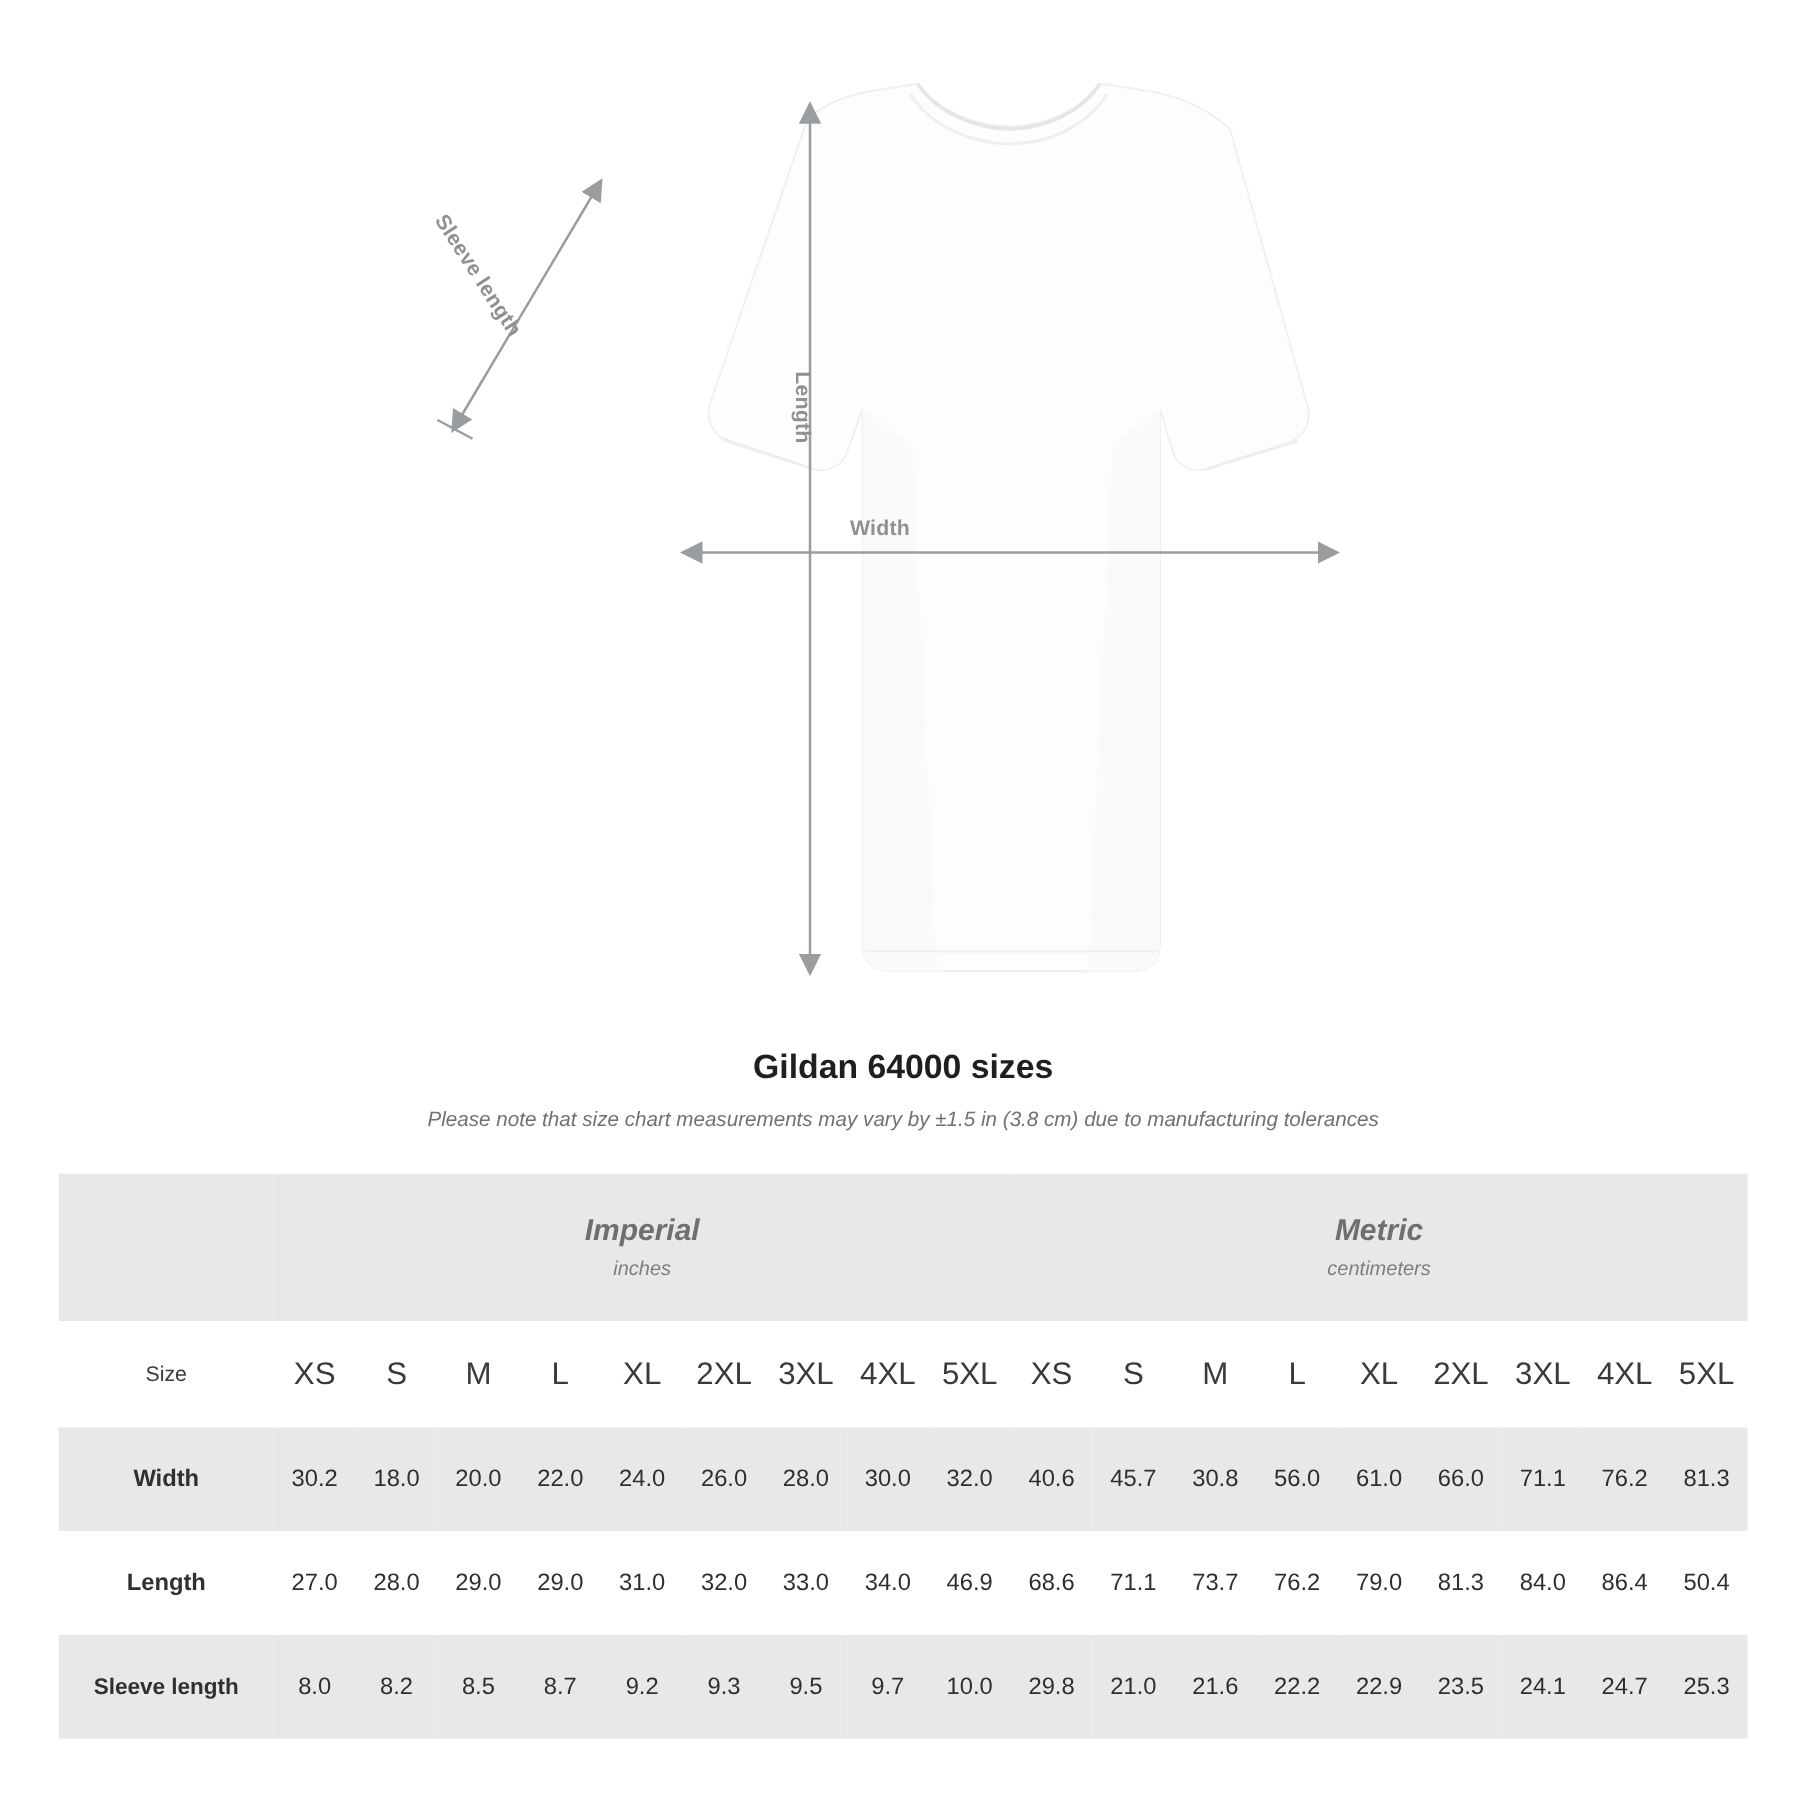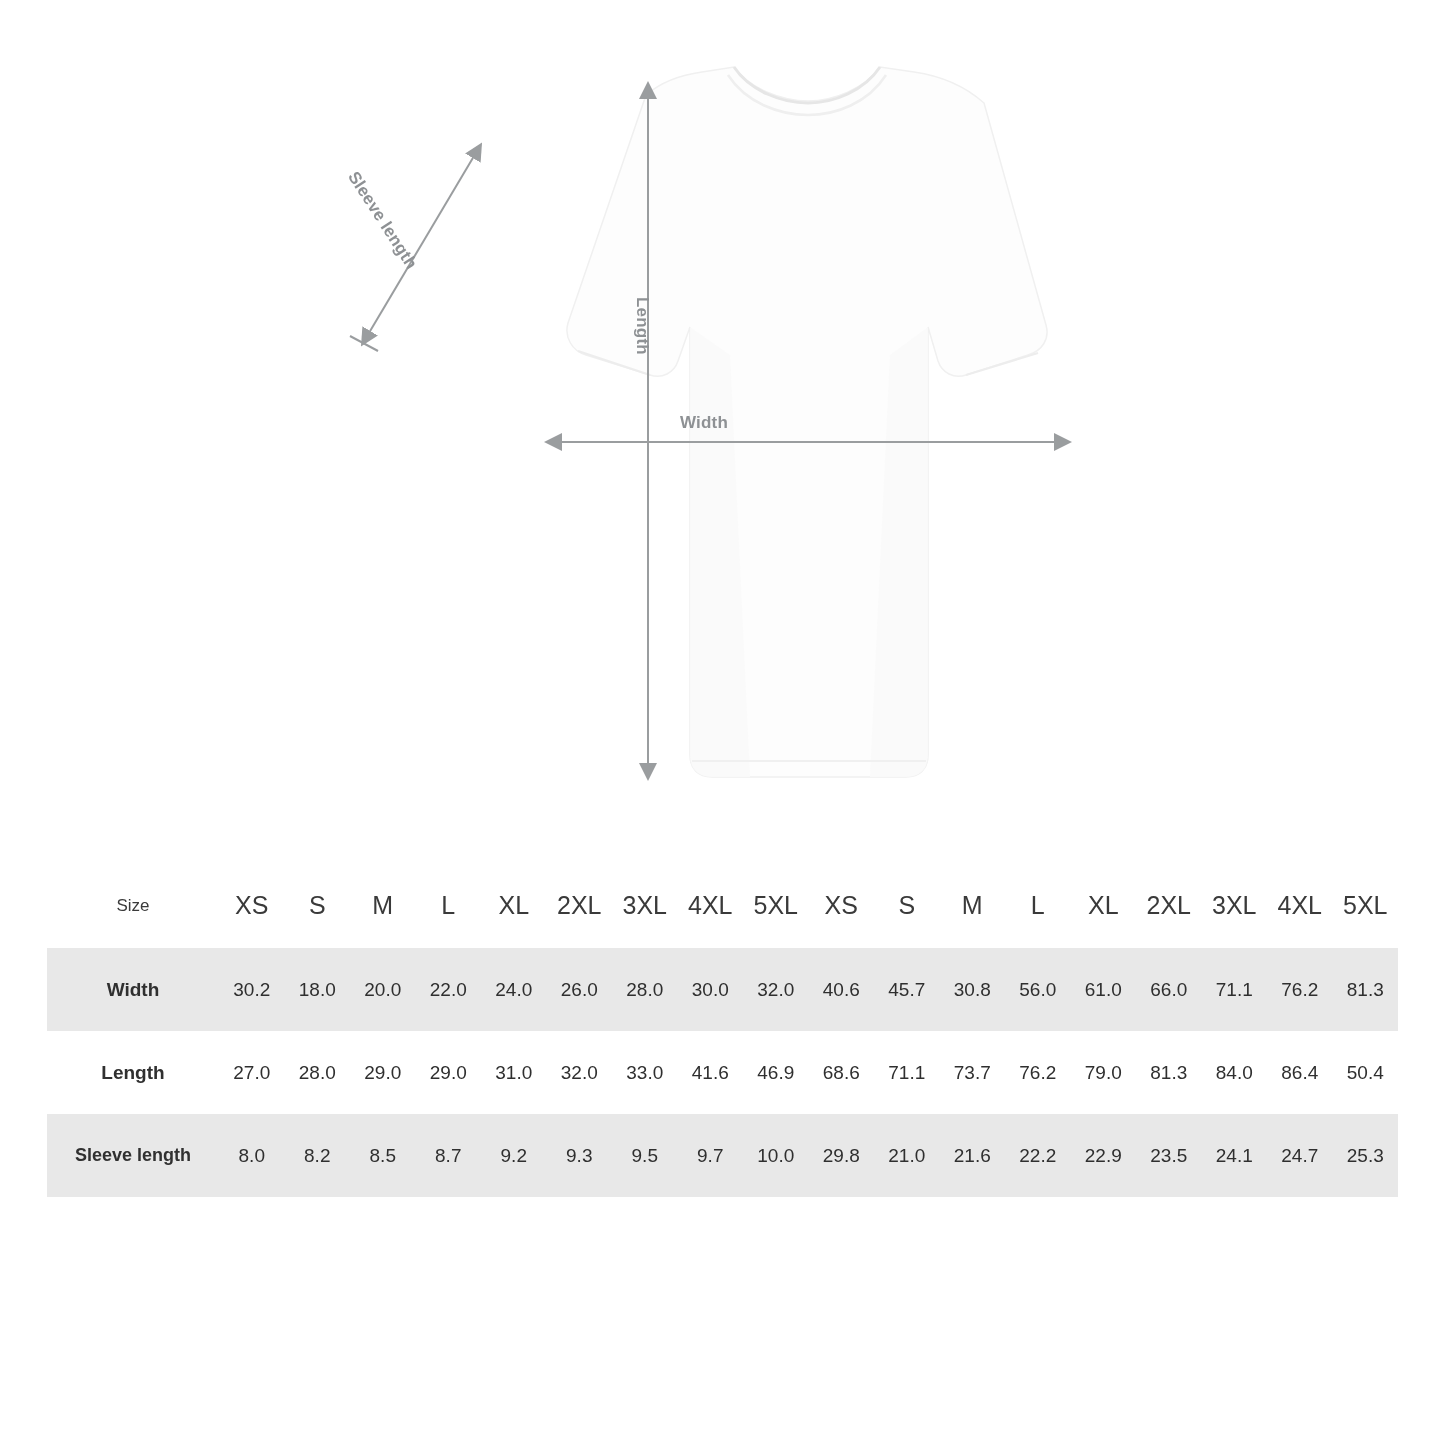--- a/index.html
+++ b/index.html
@@ -210,28 +210,43 @@
 
       <line x1="150" y1="91" x2="33" y2="288" stroke="#9a9d9f" stroke-width="2" marker-start="url(#arrTail)" marker-end="url(#arrHead)"></line>
       <line x1="20" y1="281" x2="48" y2="296" stroke="#9a9d9f" stroke-width="2"></line>
     </svg>
 
     <div class="dim-label width">Width</div>
     <div class="dim-label length">Length</div>
     <div class="dim-label sleeve">Sleeve length</div>
   </div>
 
+  <div class="title-block">
+    <h1 class="chart-title">Gildan 64000 sizes</h1>
+    <p class="chart-note">Please note that size chart measurements may vary by ±1.5 in (3.8 cm) due to manufacturing tolerances</p>
+  </div>
 
   <div class="table-wrap">
     <table class="size-table">
       <colgroup>
         <col style="width:172px">
         <col span="18">
       </colgroup>
       <tbody>
+        <tr class="unit-row">
+          <td></td>
+          <td colspan="9">
+            <div class="unit-name">Imperial</div>
+            <div class="unit-sub">inches</div>
+          </td>
+          <td colspan="9">
+            <div class="unit-name">Metric</div>
+            <div class="unit-sub">centimeters</div>
+          </td>
+        </tr>
 
         <tr class="head-row">
           <td class="rowhead">Size</td>
           <td>XS</td>
           <td>S</td>
           <td>M</td>
           <td>L</td>
           <td>XL</td>
           <td>2XL</td>
           <td>3XL</td>
@@ -272,21 +287,21 @@
 
         <tr class="data-row plain">
           <td class="rowhead">Length</td>
           <td>27.0</td>
           <td>28.0</td>
           <td>29.0</td>
           <td>29.0</td>
           <td>31.0</td>
           <td>32.0</td>
           <td>33.0</td>
-          <td>41.6</td>
+          <td>34.0</td>
           <td>46.9</td>
           <td>68.6</td>
           <td>71.1</td>
           <td>73.7</td>
           <td>76.2</td>
           <td>79.0</td>
           <td>81.3</td>
           <td>84.0</td>
           <td>86.4</td>
           <td>50.4</td>

